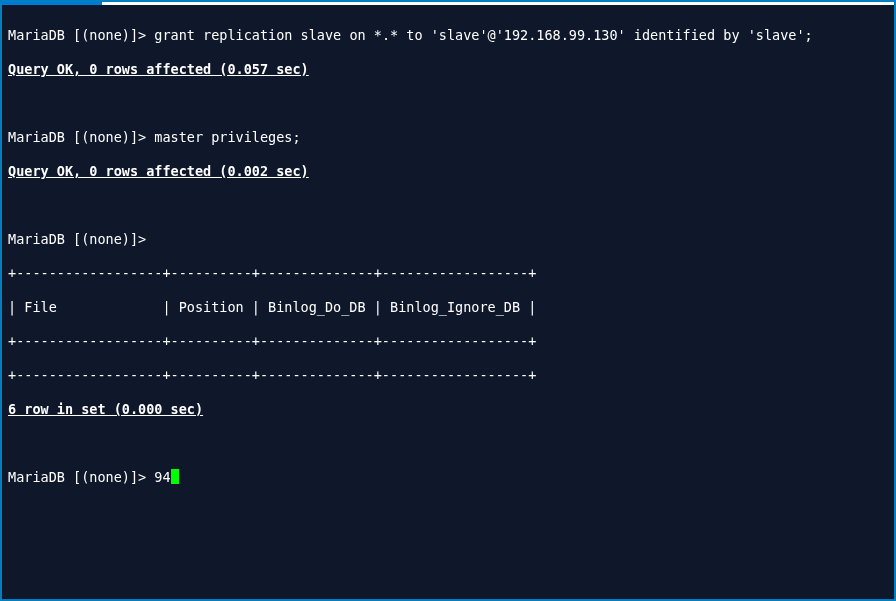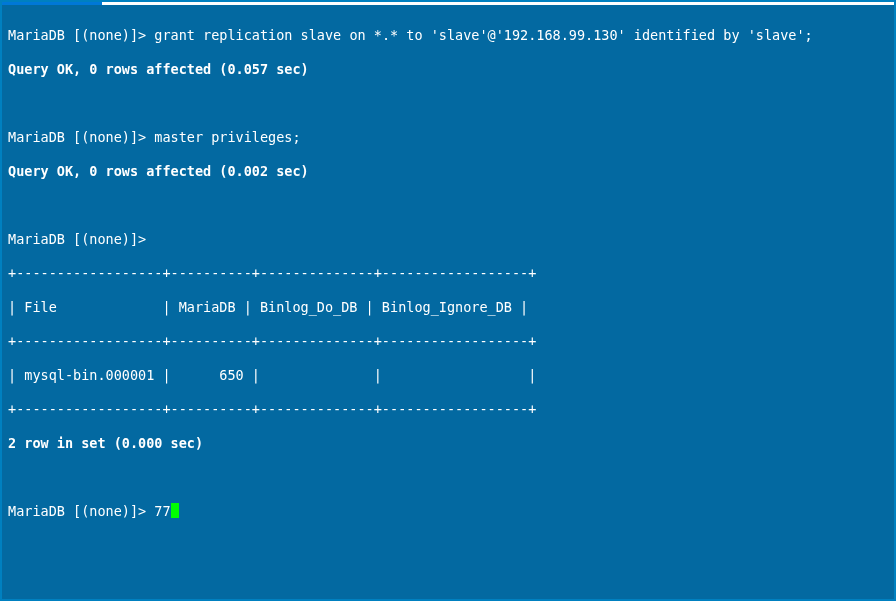--- a/index.html
+++ b/index.html
@@ -23,33 +23,33 @@
     }
     .titlebar-active {
       position: absolute;
       left: 0;
       top: 0;
       width: 100px;
       height: 3px;
       background: #0078d7;
     }
     .terminal {
-      background: #0369a1;
+      background: #0f172a;
       color: #fff;
       width: 100%;
       height: calc(100% - 3px);
       font-family: Consolas, "Lucida Console", Monaco, monospace;
       font-size: 13.5px;
       line-height: 17px;
       padding: 5px 6px;
       white-space: pre;
       overflow: hidden;
       letter-spacing: 0;
     }
-    .bold { font-weight: bold; }
+    .bold { font-weight: bold; text-decoration: underline; }
     .line { display: block; min-height: 17px; }
     .cursor {
       display: inline-block;
       width: 8px;
       height: 15px;
       background: #00ff00;
       vertical-align: text-bottom;
       margin-bottom: 1px;
     }
   </style>
@@ -63,21 +63,20 @@
 
   <div class="terminal">
 <span class="line"><span>MariaDB [(none)]&gt; </span><span>grant replication slave on *.* to 'slave'@'192.168.99.130' identified by 'slave';</span></span>
 <span class="line bold">Query OK, 0 rows affected (0.057 sec)</span>
 <span class="line"></span>
 <span class="line"><span>MariaDB [(none)]&gt; </span><span>master privileges;</span></span>
 <span class="line bold">Query OK, 0 rows affected (0.002 sec)</span>
 <span class="line"></span>
 <span class="line"><span>MariaDB [(none)]&gt; </span></span>
 <span class="line">+------------------+----------+--------------+------------------+</span>
-<span class="line">| File             | MariaDB | Binlog_Do_DB | Binlog_Ignore_DB |</span>
+<span class="line">| File             | Position | Binlog_Do_DB | Binlog_Ignore_DB |</span>
 <span class="line">+------------------+----------+--------------+------------------+</span>
-<span class="line">| mysql-bin.000001 |      650 |              |                  |</span>
 <span class="line">+------------------+----------+--------------+------------------+</span>
-<span class="line bold">2 row in set (0.000 sec)</span>
+<span class="line bold">6 row in set (0.000 sec)</span>
 <span class="line"></span>
-<span class="line"><span>MariaDB [(none)]&gt; </span><span>77</span><span class="cursor"></span></span>
+<span class="line"><span>MariaDB [(none)]&gt; </span><span>94</span><span class="cursor"></span></span>
   </div>
 </div>
 
 </body></html>

